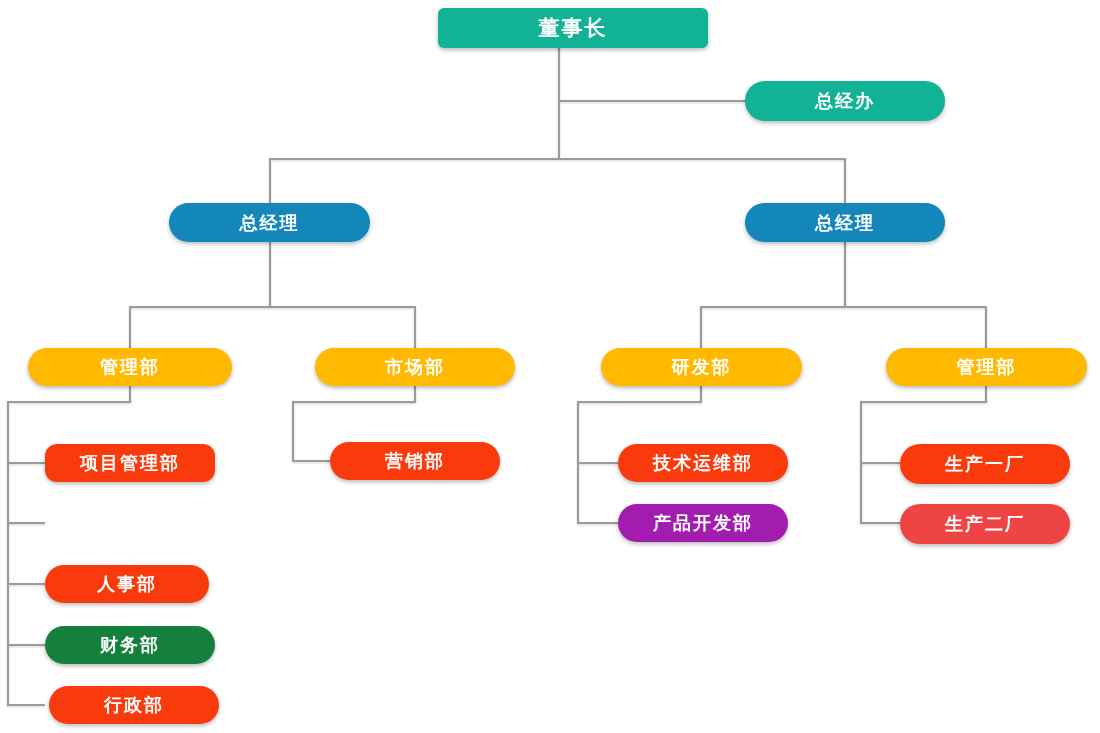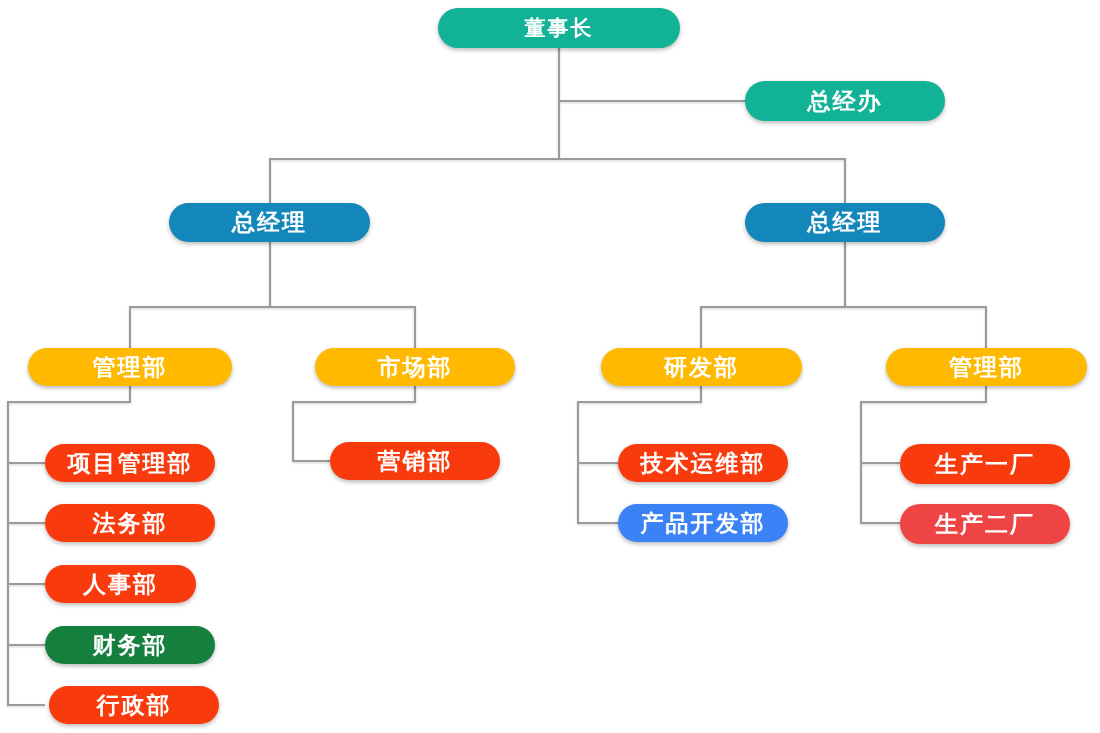--- a/index.html
+++ b/index.html
@@ -21,21 +21,21 @@
   }
   .wires path { fill: none; }
   .node {
     position: absolute;
     display: flex;
     align-items: center;
     justify-content: center;
     border-radius: 20px;
     color: #ffffff;
     font-weight: bold;
-    font-size: 23px;
+    font-size: 18px;
     letter-spacing: 2px;
     box-shadow: 0 2px 4px rgba(0,0,0,0.28);
     white-space: nowrap;
     cursor: default;
   }
   .node.lg { font-size: 21px; }
 </style>
 </head>
 <body>
 
@@ -54,49 +54,48 @@
     <path d="M8 523 L45 523"></path>
     <path d="M8 584 L45 584"></path>
     <path d="M8 645 L45 645"></path>
     <path d="M415 386 L415 402 L293 402 L293 461 L330 461"></path>
     <path d="M701 386 L701 402 L578 402 L578 523 L618 523"></path>
     <path d="M578 463 L618 463"></path>
     <path d="M986 386 L986 402 L861 402 L861 523 L900 523"></path>
     <path d="M861 463 L900 463"></path>
   </svg>
 
-  <div class="node lg" style="left: 438px; top: 8px; width: 242px; height: 40px; background: rgb(18, 178, 150);">董事长</div>
+  <div class="node lg" style="left: 438px; top: 8px; width: 270px; height: 40px; background: rgb(18, 178, 150); border-radius: 6px;">董事长</div>
 
   <div class="node" style="left: 745px; top: 81px; width: 200px; height: 40px; background: rgb(18, 178, 150);">总经办</div>
 
   <div class="node" style="left: 169px; top: 203px; width: 201px; height: 39px; background: rgb(20, 135, 186);">总经理</div>
 
   <div class="node" style="left: 745px; top: 203px; width: 200px; height: 39px; background: rgb(20, 135, 186);">总经理</div>
 
   <div class="node" style="left: 28px; top: 348px; width: 204px; height: 38px; background: rgb(255, 185, 0);">管理部</div>
 
   <div class="node" style="left: 315px; top: 348px; width: 200px; height: 38px; background: rgb(255, 185, 0);">市场部</div>
 
   <div class="node" style="left: 601px; top: 348px; width: 201px; height: 38px; background: rgb(255, 185, 0);">研发部</div>
 
   <div class="node" style="left: 886px; top: 348px; width: 201px; height: 38px; background: rgb(255, 185, 0);">管理部</div>
 
-  <div class="node" style="left: 45px; top: 444px; width: 170px; height: 38px; background: rgb(249, 58, 13);">项目管理部</div>
+  <div class="node" style="left: 45px; top: 444px; width: 170px; height: 38px; background: rgb(249, 58, 13); border-radius: 12px;">项目管理部</div>
 
-  <div class="node" style="left: 45px; top: 504px; width: 170px; height: 38px; background: rgb(249, 58, 13);">法务部</div>
 
-  <div class="node" style="left: 45px; top: 565px; width: 151px; height: 38px; background: rgb(249, 58, 13);">人事部</div>
+  <div class="node" style="left: 45px; top: 565px; width: 164px; height: 38px; background: rgb(249, 58, 13);">人事部</div>
 
   <div class="node" style="left: 45px; top: 626px; width: 170px; height: 38px; background: #15803d;">财务部</div>
 
   <div class="node" style="left: 49px; top: 686px; width: 170px; height: 38px; background: rgb(249, 58, 13);">行政部</div>
 
   <div class="node" style="left: 618px; top: 444px; width: 170px; height: 38px; background: rgb(249, 58, 13);">技术运维部</div>
 
   <div class="node" style="left: 330px; top: 442px; width: 170px; height: 38px; background: rgb(249, 58, 13);">营销部</div>
 
-  <div class="node" style="left: 618px; top: 504px; width: 170px; height: 38px; background: #3b82f6;">产品开发部</div>
+  <div class="node" style="left: 618px; top: 504px; width: 170px; height: 38px; background: #a21caf;">产品开发部</div>
 
   <div class="node" style="left: 900px; top: 444px; width: 170px; height: 40px; background: rgb(249, 58, 13); text-align: right;">生产一厂</div>
 
   <div class="node" style="left: 900px; top: 504px; width: 170px; height: 40px; background: #ef4444;">生产二厂</div>
 
 </div>
 
 </body></html>

